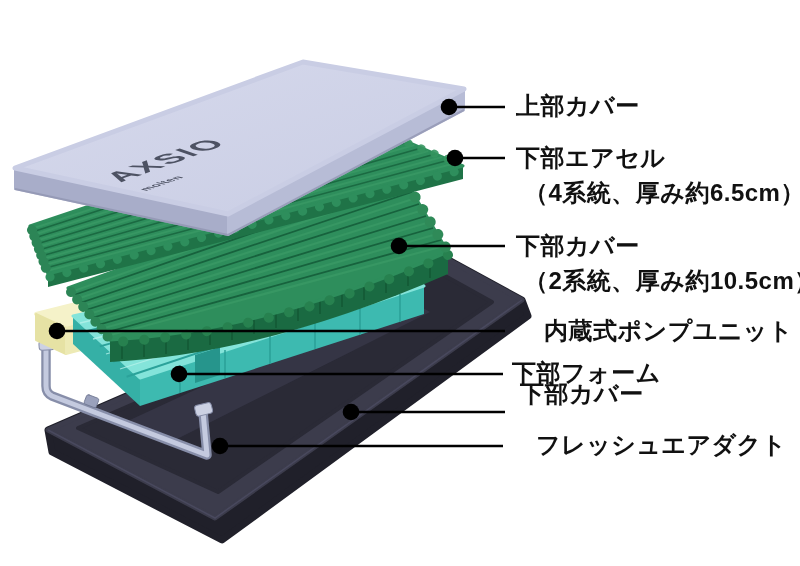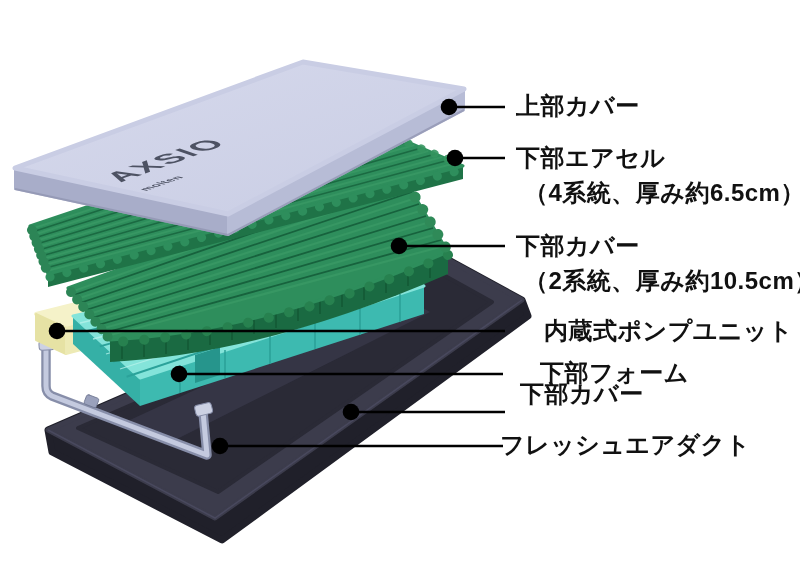--- a/index.html
+++ b/index.html
@@ -122,17 +122,17 @@
   </g>
 </svg>
 
   <div>
     <div class="lbl" style="left:516px;top:106px">上部カバー</div>
     <div class="lbl" style="left:516px;top:158px">下部エアセル</div>
     <div class="lbl sub" style="left:524px;top:193px">（4系統、厚み約6.5cm）</div>
     <div class="lbl" style="left:516px;top:246px">下部カバー</div>
     <div class="lbl sub" style="left:524px;top:281px">（2系統、厚み約10.5cm）</div>
     <div class="lbl" style="left:544px;top:331px">内蔵式ポンプユニット</div>
-    <div class="lbl" style="left:540px;top:373px">下部フォーム</div>
+    <div class="lbl" style="left:512px;top:373px">下部フォーム</div>
     <div class="lbl" style="left:520px;top:394px">下部カバー</div>
-    <div class="lbl" style="left:500px;top:445px">フレッシュエアダクト</div>
+    <div class="lbl" style="left:536px;top:445px">フレッシュエアダクト</div>
   </div>
 </div>
 
 </body></html>

